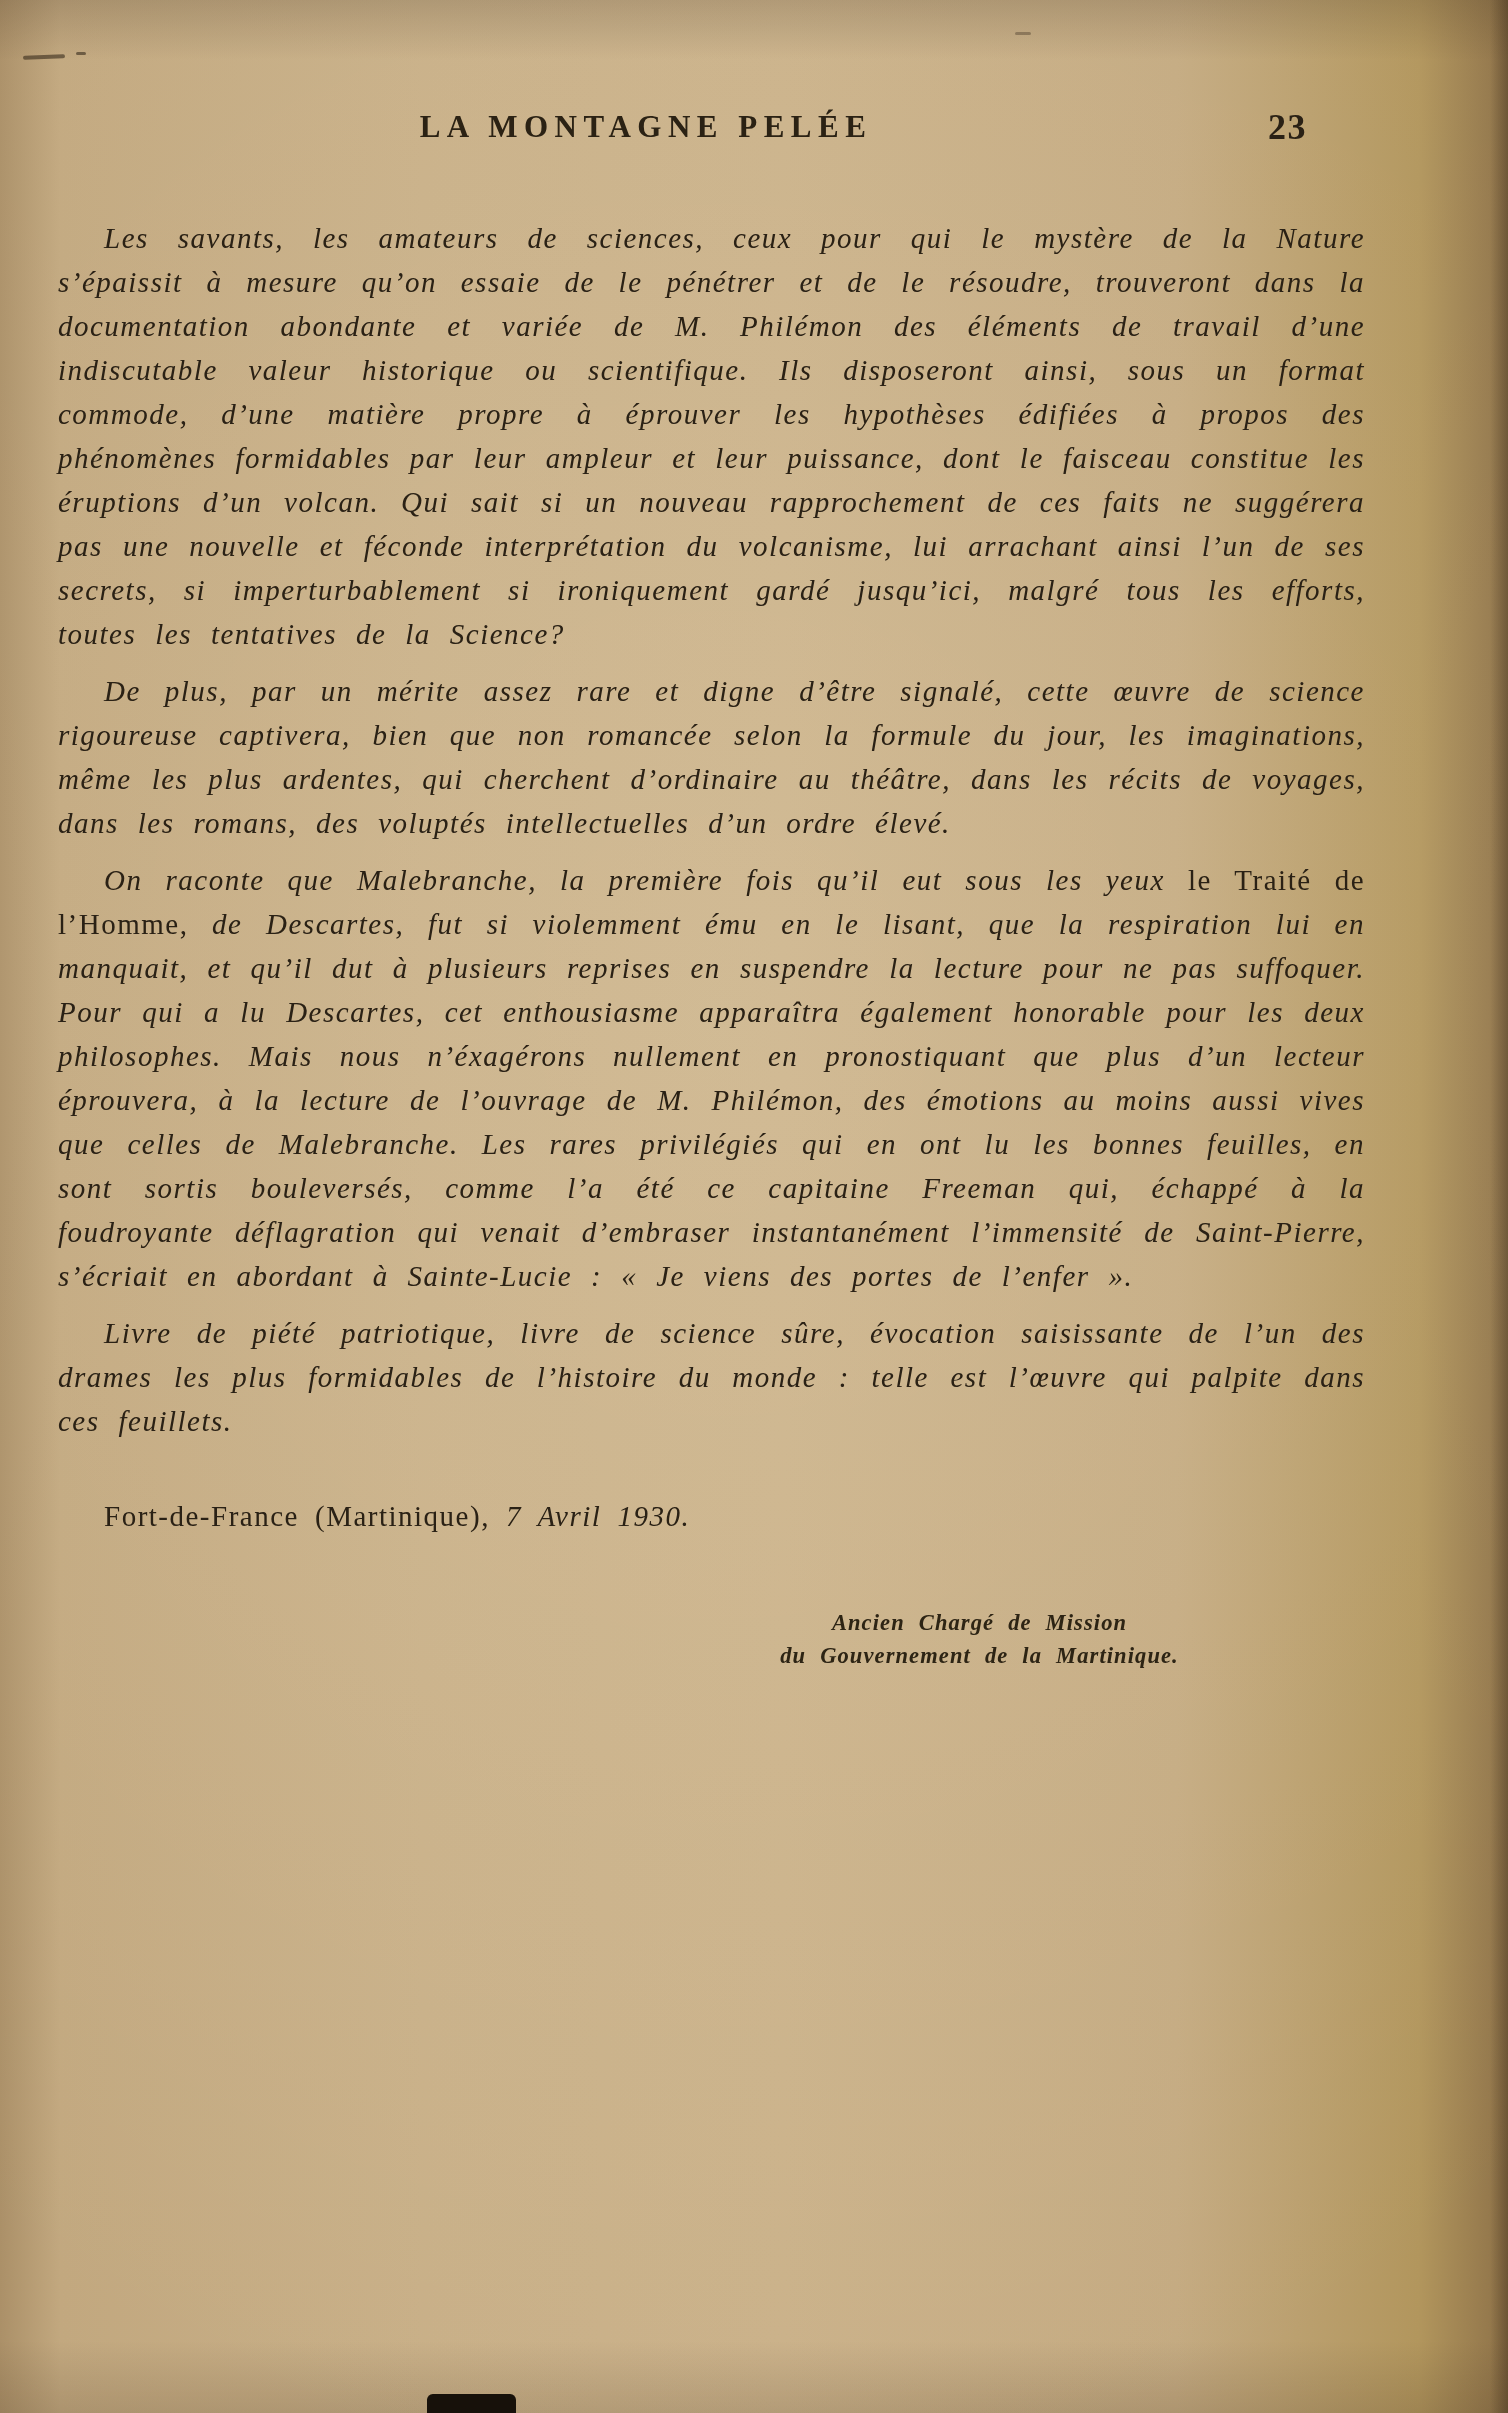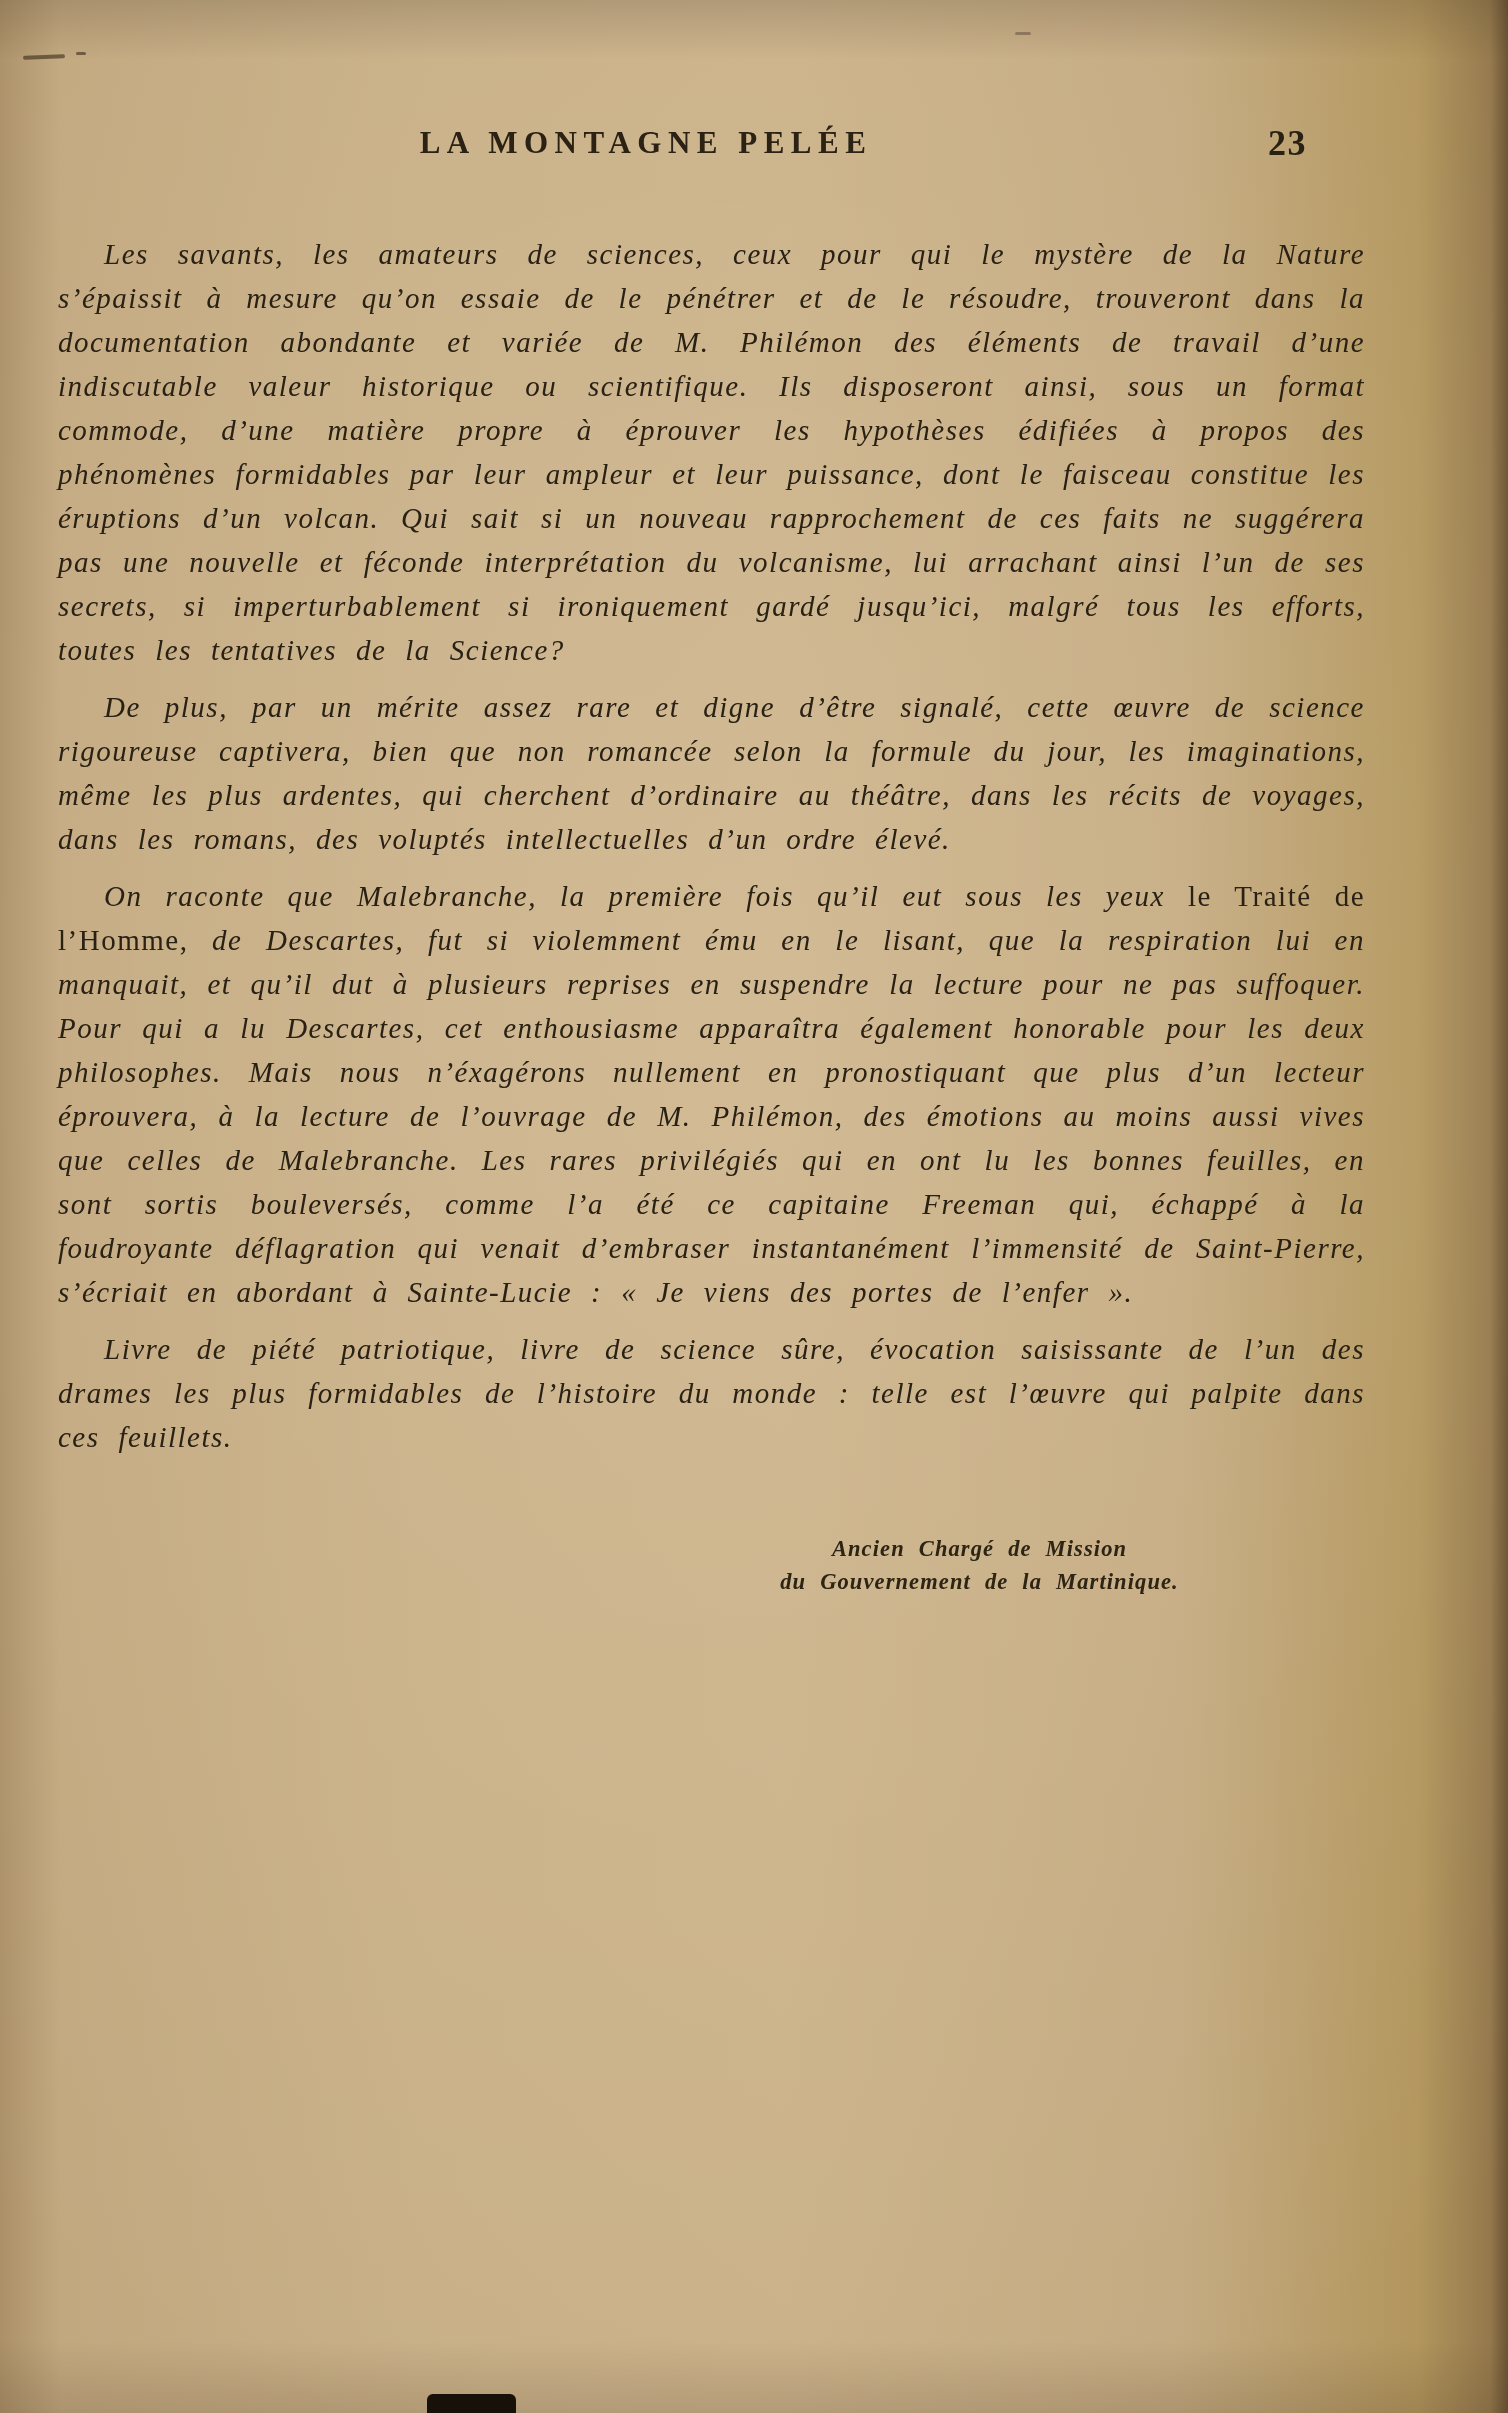--- a/index.html
+++ b/index.html
@@ -10,21 +10,21 @@
     overflow:hidden;
     color:#2a2115;
     font-family:"Liberation Serif", serif;
     background:
       radial-gradient(ellipse 120% 90% at 48% 42%, rgba(255,246,220,0.14), rgba(0,0,0,0) 70%),
       linear-gradient(180deg, rgba(70,52,32,0.22) 0%, rgba(70,52,32,0) 2.5%, rgba(70,52,32,0) 97%, rgba(70,52,32,0.18) 100%),
       linear-gradient(90deg, #ab9068 0%, #c2a87f 4%, #c8af87 28%, #cab189 52%, #c4aa81 78%, #b2965d 94%, #8d7148 100%);
   }
   .content {
     position:absolute;
-    left:58px; top:125px;
+    left:58px; top:109px;
     width:1307px;
   }
   .header {
     position:relative;
     height:62px;
     margin-bottom:45px;
   }
   .header-title {
     position:absolute;
     left:0; right:131px;
@@ -115,20 +115,21 @@
 
 
     <p class="body-para">Les savants, les amateurs de sciences, ceux pour qui le mystère de la Nature s’épaissit à mesure qu’on essaie de le pénétrer et de le résoudre, trouveront dans la documentation abondante et variée de M. Philémon des éléments de travail d’une indiscutable valeur historique ou scientifique. Ils disposeront ainsi, sous un format commode, d’une matière propre à éprouver les hypothèses édifiées à propos des phénomènes formidables par leur ampleur et leur puissance, dont le faisceau constitue les éruptions d’un volcan. Qui sait si un nouveau rapprochement de ces faits ne suggérera pas une nouvelle et féconde interprétation du volcanisme, lui arrachant ainsi l’un de ses secrets, si imperturbablement si ironiquement gardé jusqu’ici, malgré tous les efforts, toutes les tentatives de la Science?</p>
 
     <p class="body-para">De plus, par un mérite assez rare et digne d’être signalé, cette œuvre de science rigoureuse captivera, bien que non romancée selon la formule du jour, les imaginations, même les plus ardentes, qui cherchent d’ordinaire au théâtre, dans les récits de voyages, dans les romans, des voluptés intellectuelles d’un ordre élevé.</p>
 
     <p class="body-para"><span>On raconte que Malebranche, la première fois qu’il eut sous les yeux </span><span class="roman">le Traité de l’Homme,</span><span> de Descartes, fut si violemment ému en le lisant, que la respiration lui en manquait, et qu’il dut à plusieurs reprises en suspendre la lecture pour ne pas suffoquer. Pour qui a lu Descartes, cet enthousiasme apparaîtra également honorable pour les deux philosophes. Mais nous n’éxagérons nullement en pronostiquant que plus d’un lecteur éprouvera, à la lecture de l’ouvrage de M. Philémon, des émotions au moins aussi vives que celles de Malebranche. Les rares privilégiés qui en ont lu les bonnes feuilles, en sont sortis bouleversés, comme l’a été ce capitaine Freeman qui, échappé à la foudroyante déflagration qui venait d’embraser instantanément l’immensité de Saint-Pierre, s’écriait en abordant à Sainte-Lucie : « Je viens des portes de l’enfer ».</span></p>
 
     <p class="body-para">Livre de piété patriotique, livre de science sûre, évocation saisissante de l’un des drames les plus formidables de l’histoire du monde : telle est l’œuvre qui palpite dans ces feuillets.</p>
 
+    <div class="dateline"><span class="roman">Fort-de-France (Martinique), </span><span class="date-italic">7 Avril 1930.</span></div>
 
     <div class="sig-block">
       <div class="sig-subtitle">
         <div>Ancien Chargé de Mission</div>
         <div>du Gouvernement de la Martinique.</div>
       </div>
     </div>
 
   </div>
 </div>

